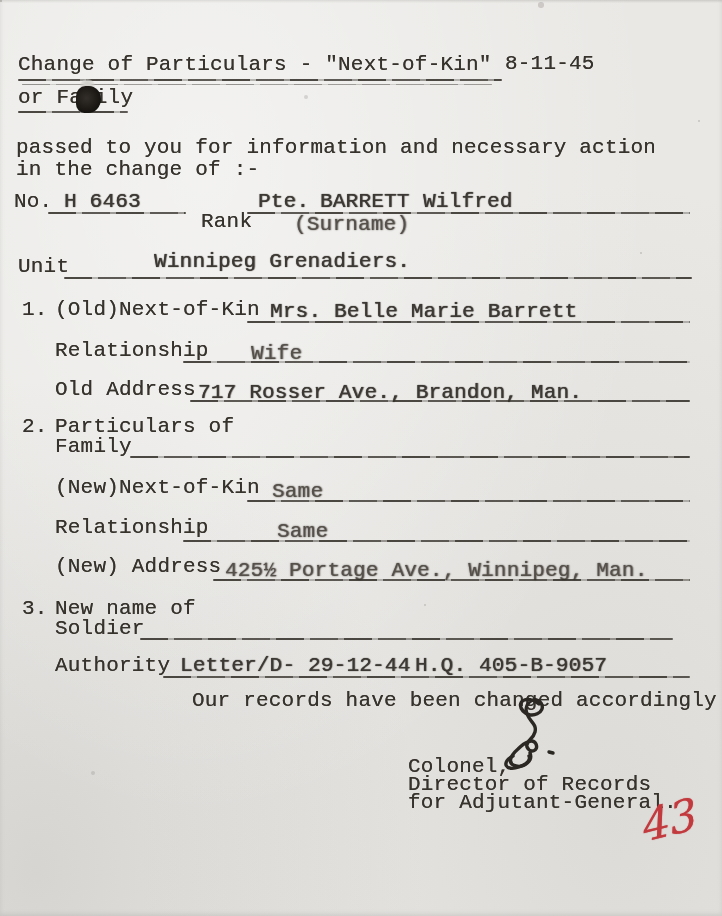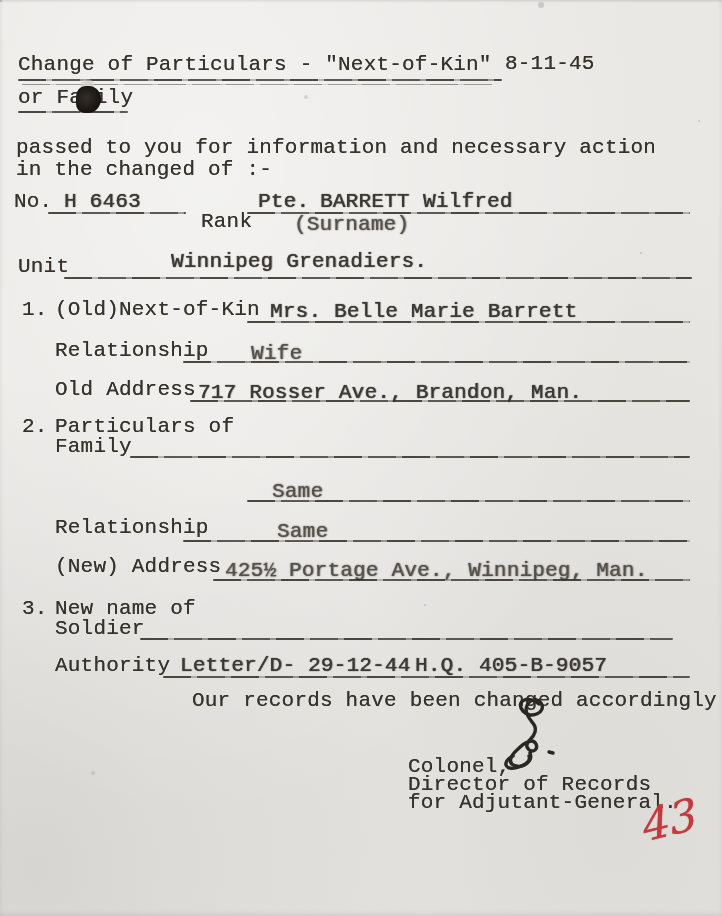--- a/index.html
+++ b/index.html
@@ -79,54 +79,55 @@
   <div class="t" style="left:505px;top:53px;">8-11-45</div>
   <div class="rule" style="left:18px;top:79px;width:484px;"></div>
   <div class="rule light" style="left:22px;top:84px;width:470px;"></div>
 
   <div class="t" style="left:18px;top:87px;">or Family</div>
   <div class="rule" style="left:18px;top:111px;width:110px;"></div>
   <div class="blob-spot"></div>
   <div class="blob"></div>
 
   <div class="t" style="left:16px;top:137px;">passed to you for information and necessary action</div>
-  <div class="t" style="left:16px;top:159px;">in the changed of :-</div>
+  <div class="t" style="left:16px;top:159px;">in the change of :-</div>
 
   <div class="t" style="left:14px;top:191px;">No.</div>
   <div class="t v" style="left:64px;top:191px;">H 6463</div>
   <div class="rule" style="left:48px;top:212px;width:138px;"></div>
   <div class="t" style="left:201px;top:191px;margin-top:20px;">Rank</div>
   <div class="t v" style="left:258px;top:191px;">Pte.</div>
   <div class="t v" style="left:320px;top:191px;">BARRETT</div>
   <div class="t v" style="left:423px;top:191px;">Wilfred</div>
   <div class="rule" style="left:247px;top:212px;width:443px;"></div>
   <div class="t f" style="left:294px;top:214px;">(Surname)</div>
 
   <div class="t" style="left:18px;top:256px;">Unit</div>
-  <div class="t v" style="left:171px;top:251px;">Winnipeg Grenadiers.</div>
+  <div class="t v" style="left:154px;top:251px;">Winnipeg Grenadiers.</div>
   <div class="rule" style="left:64px;top:277px;width:628px;"></div>
 
   <div class="t" style="left:22px;top:299px;">1.</div>
   <div class="t" style="left:55px;top:299px;">(Old)Next-of-Kin</div>
   <div class="t v" style="left:270px;top:301px;">Mrs. Belle Marie Barrett</div>
   <div class="rule" style="left:247px;top:321px;width:443px;"></div>
 
   <div class="t" style="left:55px;top:340px;">Relationship</div>
   <div class="t f" style="left:207px;top:343px;margin-left:44px;">Wife</div>
   <div class="rule" style="left:183px;top:361px;width:507px;"></div>
 
   <div class="t" style="left:55px;top:379px;">Old Address</div>
   <div class="t v" style="left:198px;top:382px;">717 Rosser Ave., Brandon, Man.</div>
   <div class="rule" style="left:190px;top:400px;width:500px;"></div>
 
   <div class="t" style="left:22px;top:416px;">2.</div>
   <div class="t" style="left:55px;top:416px;">Particulars of</div>
   <div class="t" style="left:55px;top:436px;">Family</div>
   <div class="rule" style="left:130px;top:456px;width:560px;"></div>
 
+  <div class="t" style="left:55px;top:477px;">(New)Next-of-Kin</div>
   <div class="t f" style="left:272px;top:481px;">Same</div>
   <div class="rule" style="left:247px;top:500px;width:443px;"></div>
 
   <div class="t" style="left:55px;top:517px;">Relationship</div>
   <div class="t f" style="left:277px;top:521px;">Same</div>
   <div class="rule" style="left:183px;top:540px;width:507px;"></div>
 
   <div class="t" style="left:55px;top:556px;">(New) Address</div>
   <div class="t f" style="left:225px;top:560px;">425½ Portage Ave., Winnipeg, Man.</div>
   <div class="rule" style="left:213px;top:579px;width:477px;"></div>

